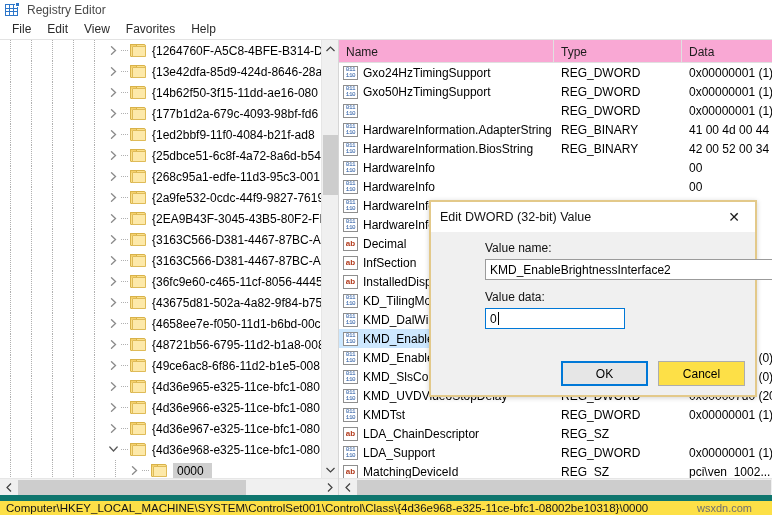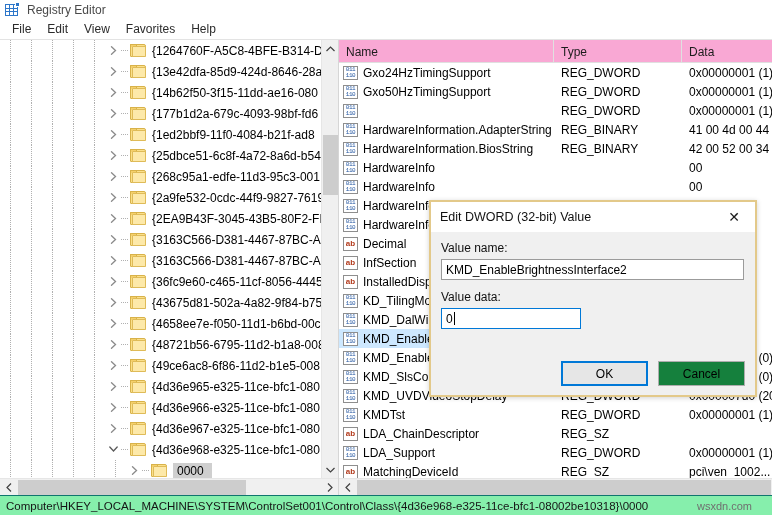--- a/index.html
+++ b/index.html
@@ -252,22 +252,22 @@
     display: flex; align-items: center; justify-content: center;
   }
   .list-hscroll .thumb {
     position: absolute; top: 1px; left: 18px; right: 1px;
     height: 15px; background: #cdcdcd;
   }
 
   
   .statusbar {
     height: 20px; flex: 0 0 20px;
-    background: #86efac;
-    border-top: 1px solid #0f766e;
+    background: #fde047;
+    border-top: 6px solid #0f766e;
     display: flex; align-items: center;
     padding: 0 6px;
     font-size: 11.5px; color: #151515;
     justify-content: space-between;
   }
   .watermark { color: #6f6f6f; font-size: 11px; padding-right: 14px; margin-left: 45px; }
 
   
   .dialog {
     position: absolute;
@@ -285,21 +285,21 @@
     display: flex; align-items: center;
     padding-left: 9px;
     font-size: 12.5px; color: #111;
   }
   .dlg-title .t { flex: 1 1 auto; }
   .dlg-close {
     width: 42px; height: 29px;
     display: flex; align-items: center; justify-content: center;
     cursor: pointer; font-size: 14px; color: #1a1a1a;
   }
-  .dlg-body { flex: 1 1 auto; position: relative; padding: 9px 10px 0 10px; }
+  .dlg-body { flex: 1 1 auto; position: relative; padding: 9px 10px 0 10px; margin-left: 44px; }
   .fld-label { font-size: 12px; color: #111; margin-bottom: 4px; }
   .txtbox {
     height: 21px; background: #ffffff;
     border: 1px solid #9b9b9b;
     display: flex; align-items: center;
     padding: 0 4px; font-size: 12px; color: #000;
   }
   .txtbox.name { width: 303px; margin-bottom: 10px; }
   .txtbox.dataval {
     width: 140px; border: 1px solid #0078d7;
@@ -337,21 +337,21 @@
     left: 3px; top: 3px; width: 5px; height: 5px;
     border-radius: 50%; background: #000;
   }
   .dlg-buttons {
     position: absolute; right: 10px; bottom: 9px;
     display: flex; gap: 10px; align-items: flex-end;
   }
   .btn {
     width: 87px; height: 25px;
     display: flex; align-items: center; justify-content: center;
-    font-size: 12px; background: #15803d;
+    font-size: 12px; background: #fde047;
     border: 1px solid #adadad; cursor: pointer; color: #000;
   }
   .btn.default { border: 2px solid #0078d7; background: #e6e6e6; }
 </style>
 </head>
 <body>
 
 <div id="app">
 
   <div class="titlebar">

